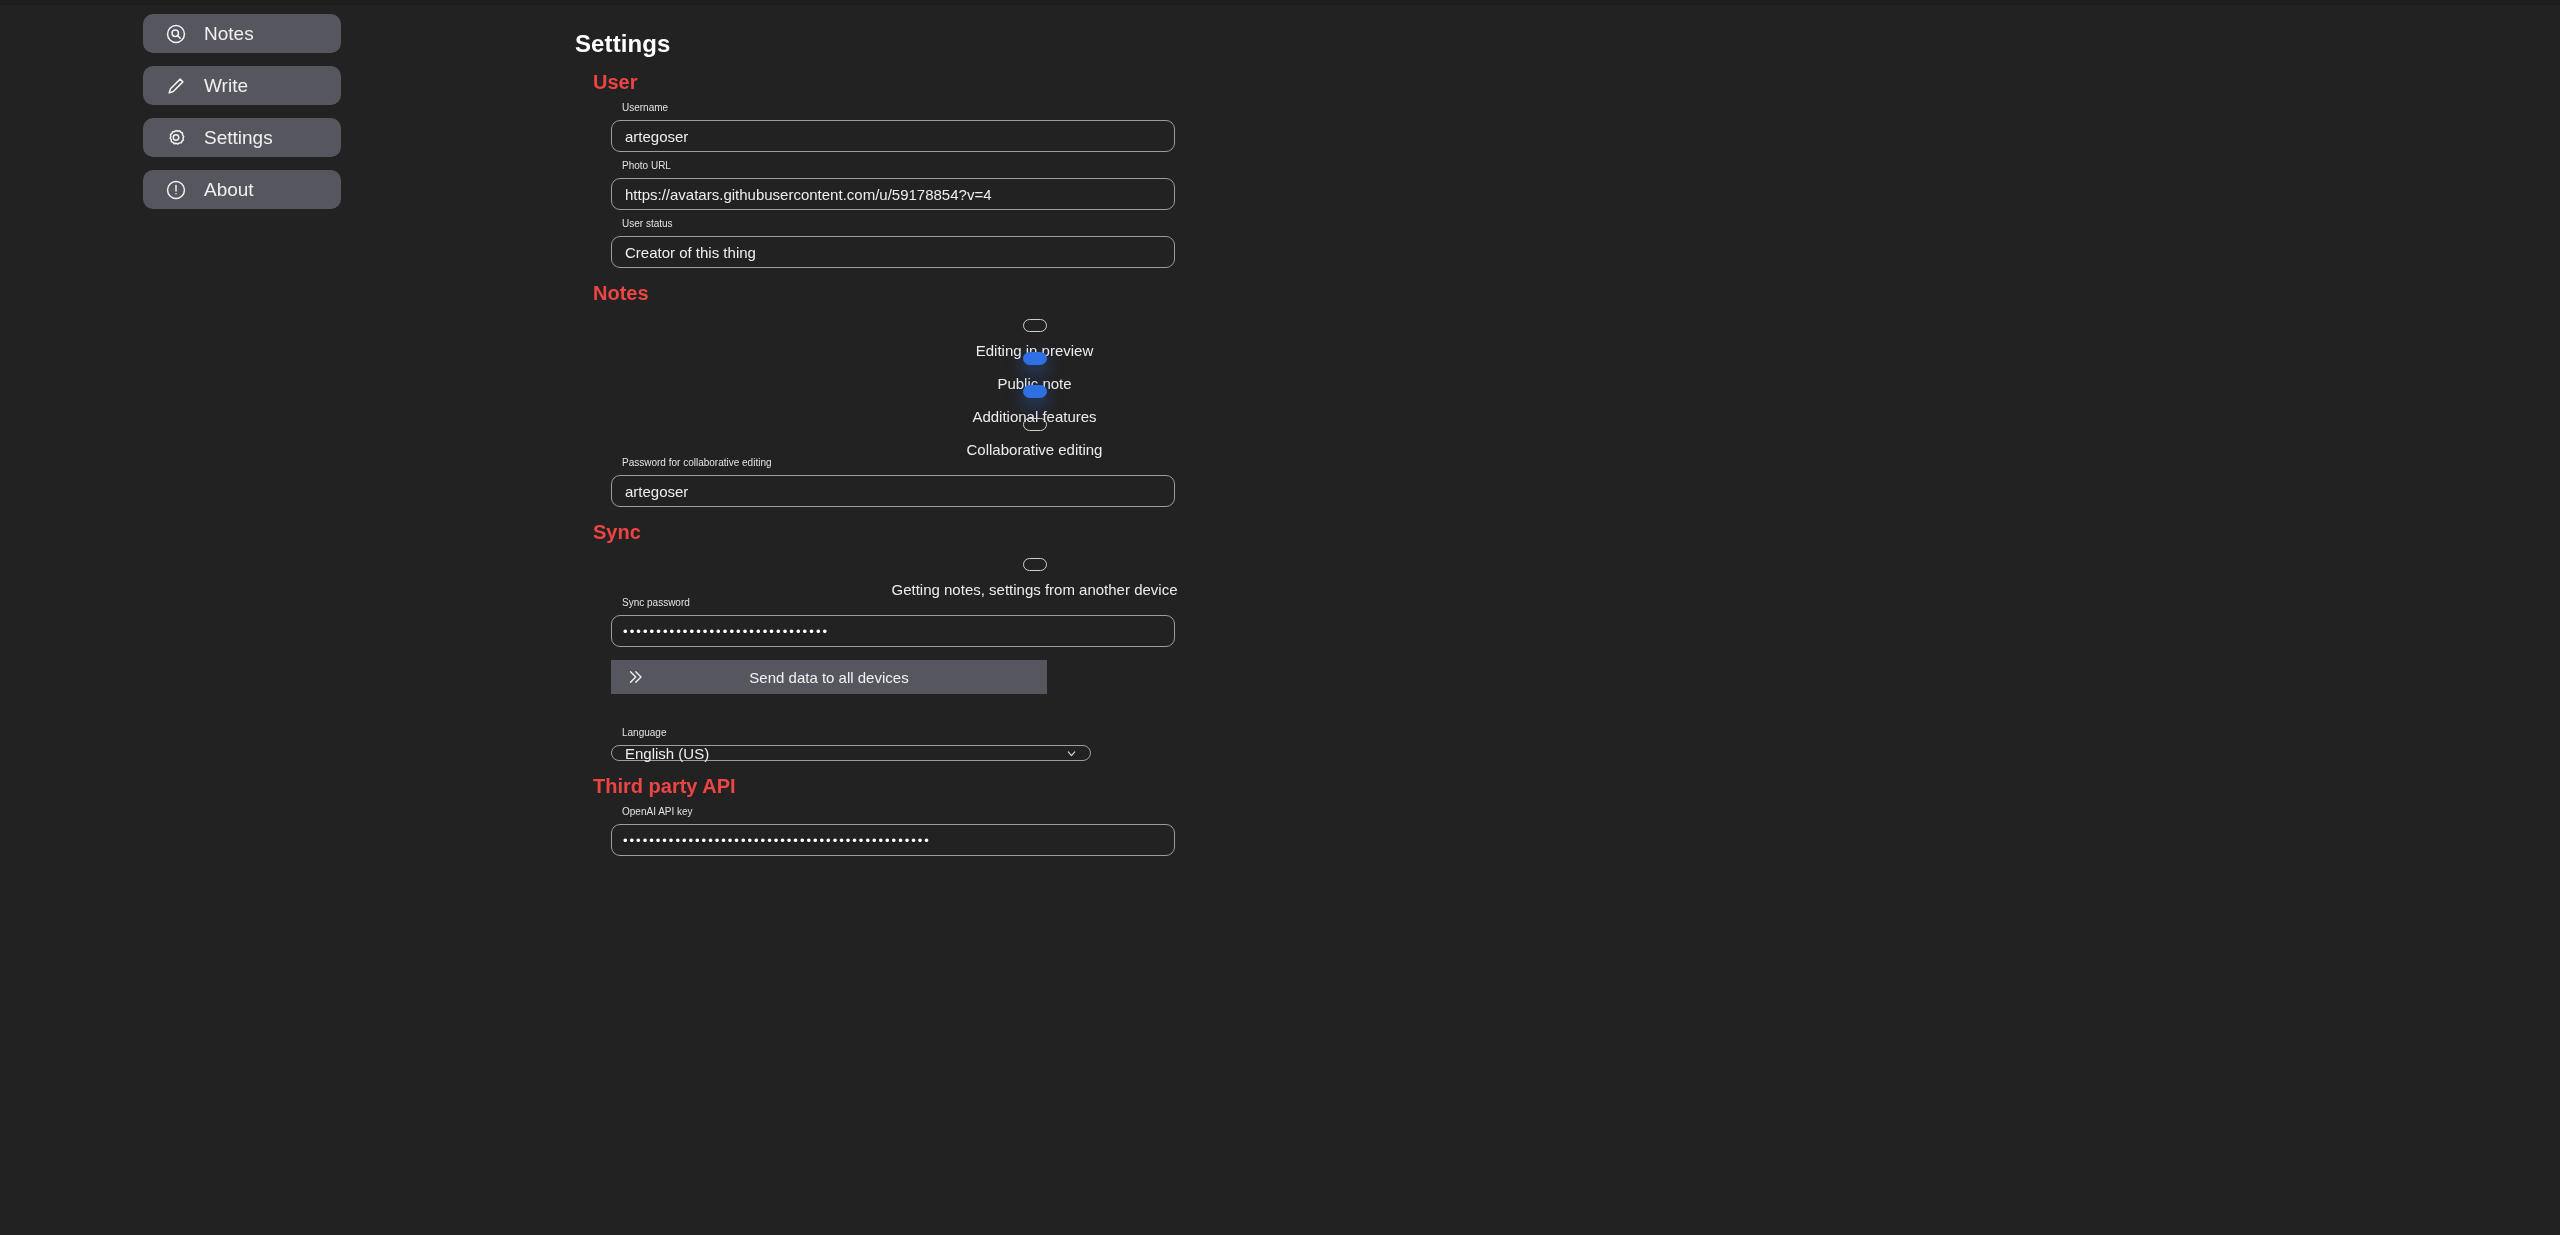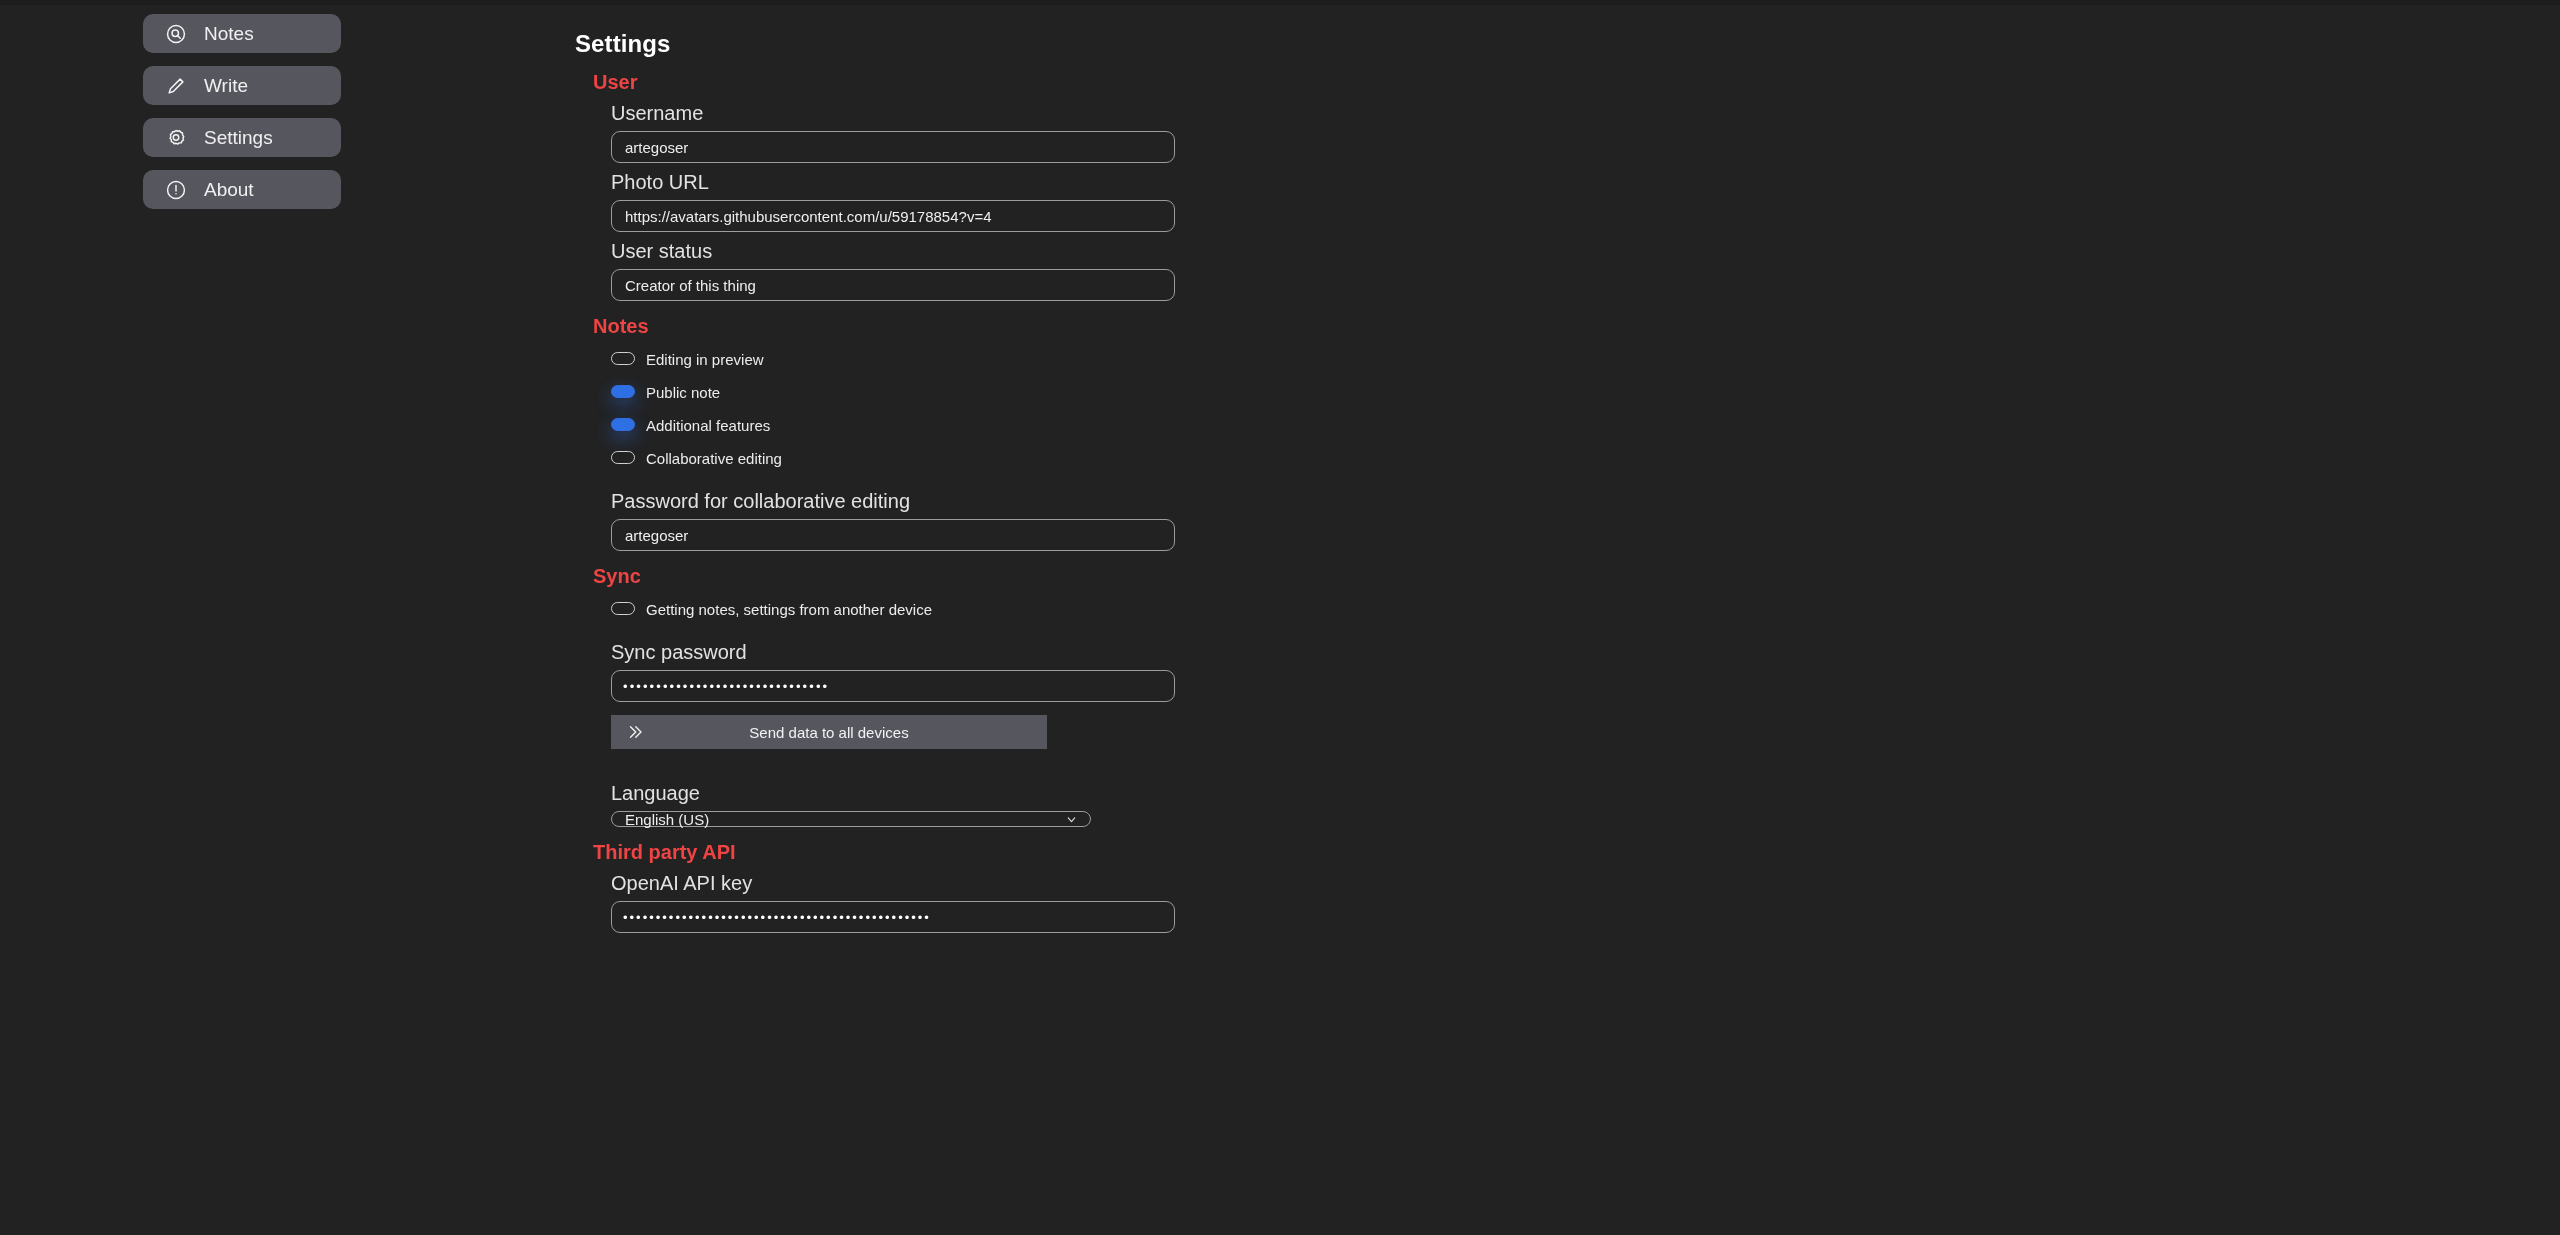--- a/index.html
+++ b/index.html
@@ -66,24 +66,25 @@
   }
   .section { margin-left: 17px; }
   .section-title {
     font-size: 20px;
     font-weight: bold;
     color: #ef4444;
     margin: 0 0 8px 18px;
   }
   .field { margin-left: 36px; margin-bottom: 8px; }
   .field-label {
-    font-size: 20px;
+    font-size: 10px;
     color: #e2e2e4;
     margin-bottom: 7px;
     line-height: 1.1;
+    margin-left: 11px;
   }
   .input-box {
     width: 564px;
     height: 32px;
     background: #222222;
     border: 1px solid #9c9ca2;
     border-radius: 9px;
     color: #eeeef0;
     font-size: 15px;
     font-family: "Liberation Sans", sans-serif;
@@ -120,27 +121,28 @@
   }
   .select-box .sel-value { flex: 1; line-height: 1; }
   .select-box .chev {
     width: 14px; height: 14px;
     display: flex; align-items: center; justify-content: center;
   }
 
   
   .toggle-row {
     display: flex;
-    align-items: flex-start;
+    align-items: center;
     gap: 11px;
     margin-left: 36px;
     height: 27px;
     margin-bottom: 0px;
     cursor: pointer;
     user-select: none;
+    flex-direction: column;
   }
   .toggle {
     width: 24px; height: 13px;
     border-radius: 7px;
     flex: none;
     position: relative;
   }
   .toggle.off {
     background: transparent;
     border: 1.3px solid #cfcfd4;

